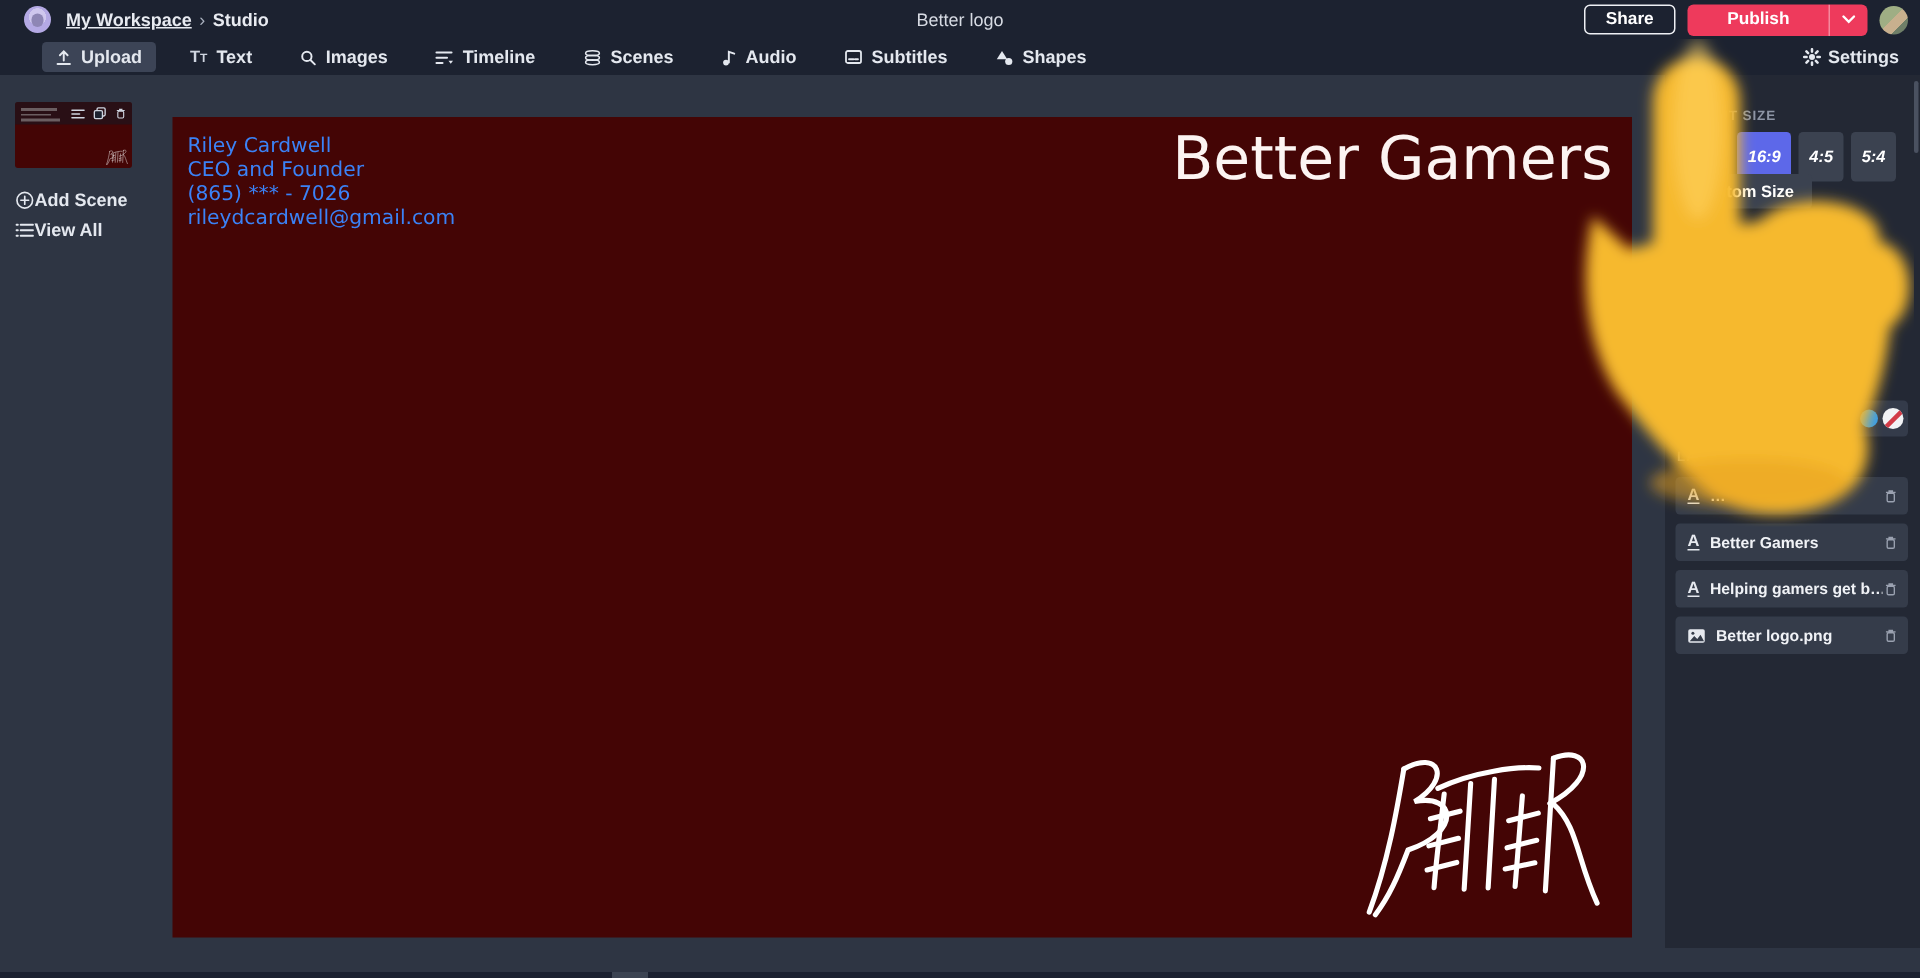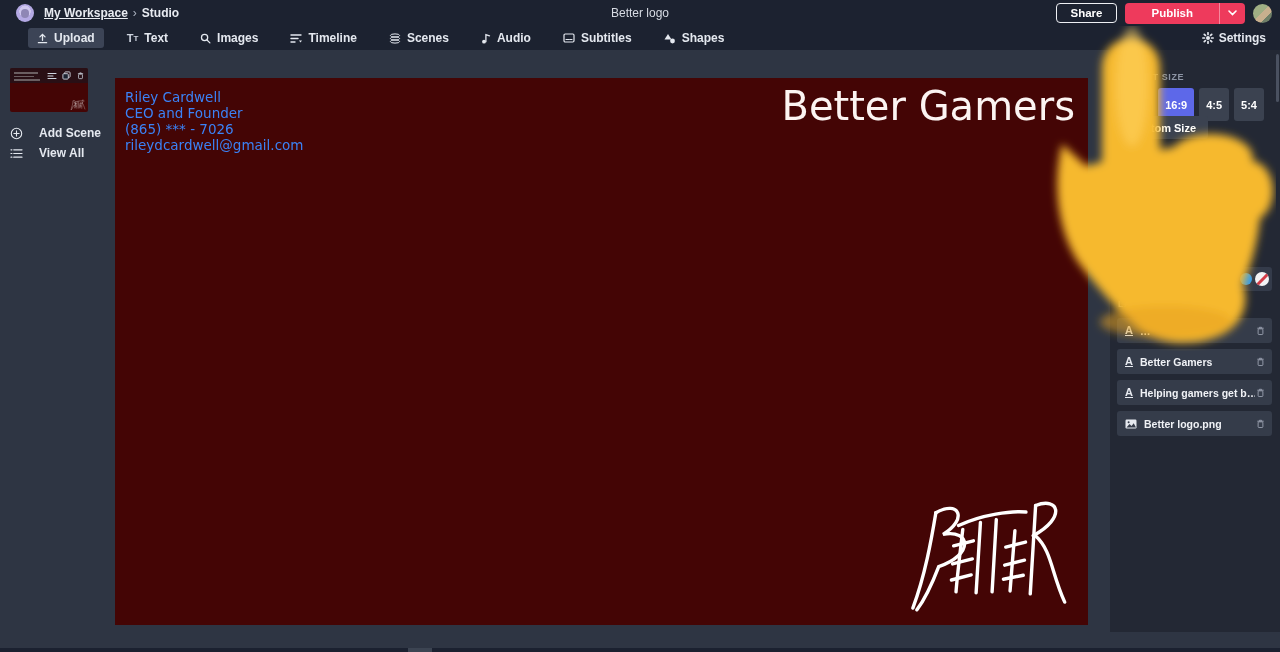--- a/index.html
+++ b/index.html
@@ -47,40 +47,40 @@
 
   
   #scene-thumb { position:absolute; left:10px; top:18px; width:78px; height:44px;
                  background:#440505; border-radius:2px; cursor:pointer; overflow:hidden; }
   #thumb-lines { position:absolute; left:4px; top:4px; }
   #thumb-lines div { height:1.5px; background:rgba(240,210,205,.85); margin-bottom:2px; }
   #thumb-logo { position:absolute; right:2px; bottom:2px; width:16px; height:11px; opacity:.9; }
   #thumb-tools { position:absolute; left:0; top:0; right:0; height:15px;
                  background:rgba(20,24,34,.55); display:flex; justify-content:flex-end;
                  align-items:center; gap:5px; padding-right:3px; }
-  .sidebar-row { position:absolute; left:10px; display:flex; align-items:center; gap:16px;
+  .sidebar-row { position:absolute; left:10px; display:flex; align-items:center; gap:0;
                  color:#e4e8ef; font-size:12px; font-weight:600; cursor:pointer; }
 
   
   #canvas { position:absolute; left:115px; top:28px; width:973px; height:547px; }
   #contact { position:absolute; left:10px; top:11px; font-family:"DejaVu Sans", sans-serif;
              font-size:13.5px; line-height:16px; color:#3b82f6; cursor:move; }
   #heading { position:absolute; right:13px; top:5px; font-family:"DejaVu Sans", sans-serif;
              font-size:40px; color:#fcf4f2; white-space:nowrap; cursor:move; }
   #subheading { position:absolute; right:16px; top:58px; font-family:"DejaVu Sans", sans-serif;
                 font-size:19px; color:#f3dcd8; white-space:nowrap; cursor:move; }
   #sig-logo { position:absolute; right:14px; bottom:13px; width:170px; height:120px; cursor:move; }
 
   
   #panel { position:absolute; left:1110px; top:0; width:170px; height:582px; background:#232834; }
   .panel-label { position:absolute; left:8px; font-size:9px; font-weight:700; letter-spacing:.6px;
                  color:#8d95a5; }
   #size-row { position:absolute; right:16px; top:38px; display:flex; gap:5px; }
   .size-btn { height:33px; padding:0 7px; background:#3b4250; border-radius:3px; color:#fff;
-              font-size:11px; font-weight:700; display:flex; align-items:center; cursor:pointer; }
+              font-size:11px; font-weight:700; display:flex; align-items:center; cursor:pointer;font-style:italic; }
   #custom-size-btn { position:absolute; left:8px; top:66px; width:90px; height:23px;
                      background:#3b4250; border-radius:3px; color:#fff; font-size:11px;
                      font-weight:700; display:flex; align-items:center; justify-content:center;
                      cursor:pointer; }
   #color-row { position:absolute; left:7px; top:217px; width:155px; height:24px;
                background:#343b4a; border-radius:3px; }
   #swatch-blue { position:absolute; right:20px; top:6px; width:12px; height:12px;
                  border-radius:50%; cursor:pointer; }
   #swatch-none { position:absolute; right:3px; top:5px; width:14px; height:14px; border-radius:50%;
                  background:#f2f3f5; overflow:hidden; cursor:pointer; }

